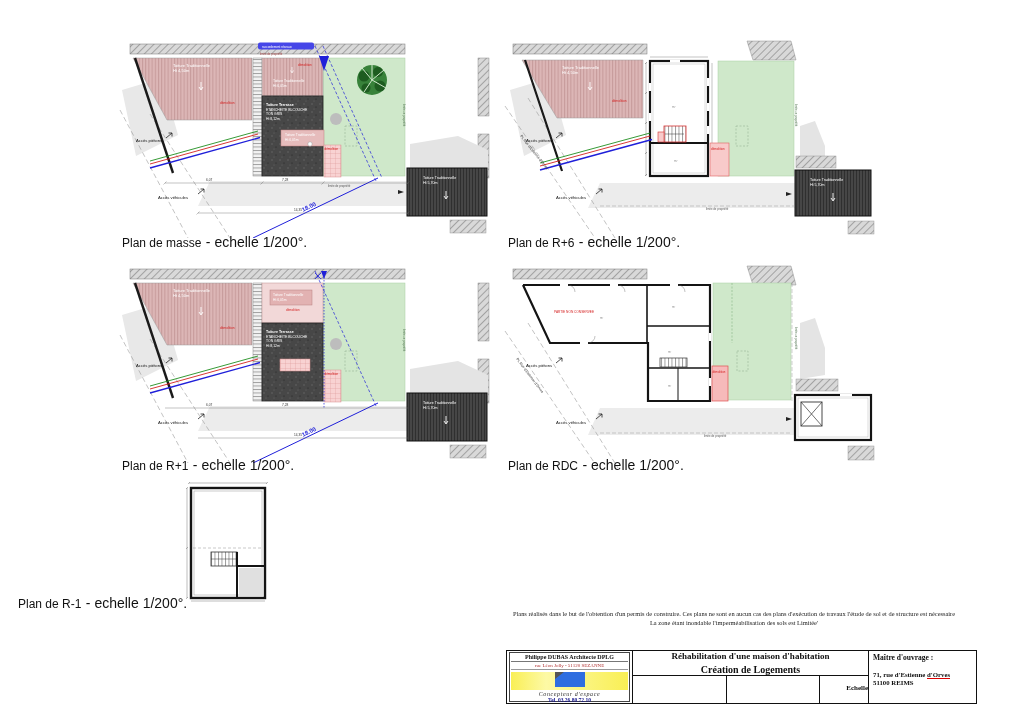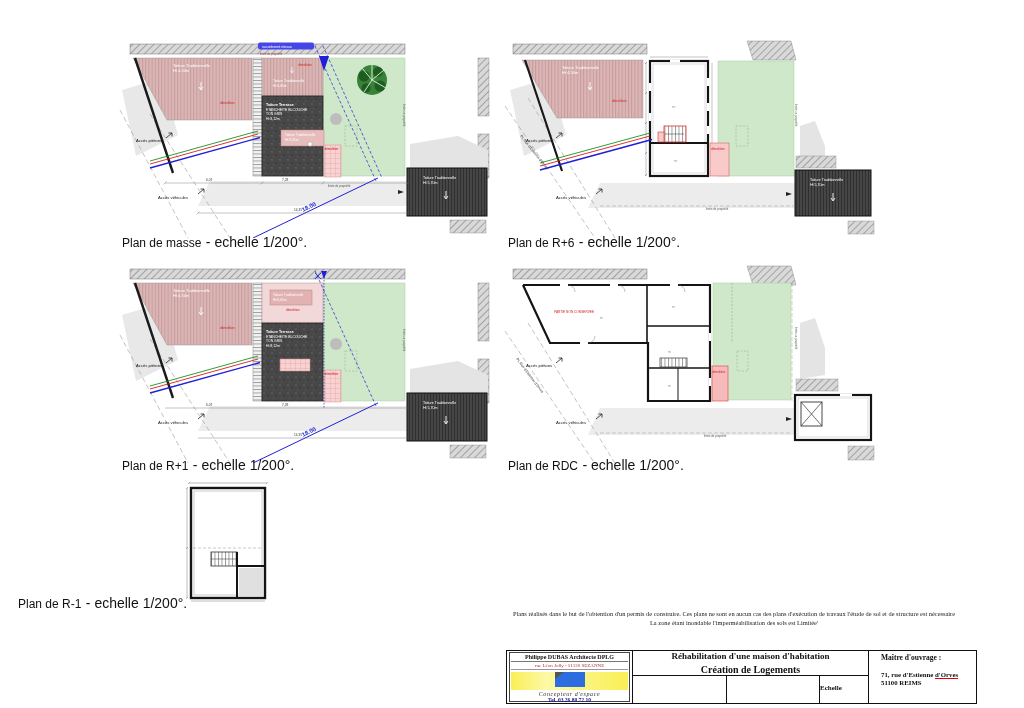--- a/index.html
+++ b/index.html
@@ -26,23 +26,23 @@
   .tb-tag{font-size:6px;font-style:italic;letter-spacing:0.6px;color:#333}
   .tb-tel{font-size:5.5px;font-weight:bold;color:#14148c}
   .tb-mid{flex:1;display:flex;flex-direction:column}
   .tb-proj{height:24px;border-bottom:1px solid #111;display:flex;flex-direction:column;
       justify-content:space-between;text-align:center}
   .tb-p1{font-size:9px;font-weight:bold;color:#111}
   .tb-p2{font-size:10px;font-weight:bold;color:#111}
   .tb-row{flex:1;display:flex}
   .tb-c1{flex:1;border-right:1px solid #111}
   .tb-c2{width:92px;border-right:1px solid #111}
-  .tb-c3{width:48px;text-align:left}
+  .tb-c3{width:48px;text-align:right}
   .tb-c3 span{font-size:7px;font-weight:bold;color:#111}
-  .tb-right{width:108px;border-left:1px solid #111;padding:2px 12px;box-sizing:border-box}
+  .tb-right{width:108px;border-left:1px solid #111;padding:2px 4px;box-sizing:border-box}
   .tb-owner{font-size:7.5px;font-weight:bold;color:#111}
   .tb-addr1{font-size:6.8px;font-weight:bold;color:#111;margin-top:9px;white-space:nowrap}
   .redul{border-bottom:1px solid #d00}
   .tb-addr2{font-size:6.8px;font-weight:bold;color:#111;margin-top:1px}
   svg text{font-family:"Liberation Sans",sans-serif}
 </style>
 </head>
 <body>
 
 <svg width="0" height="0" style="position:absolute">

